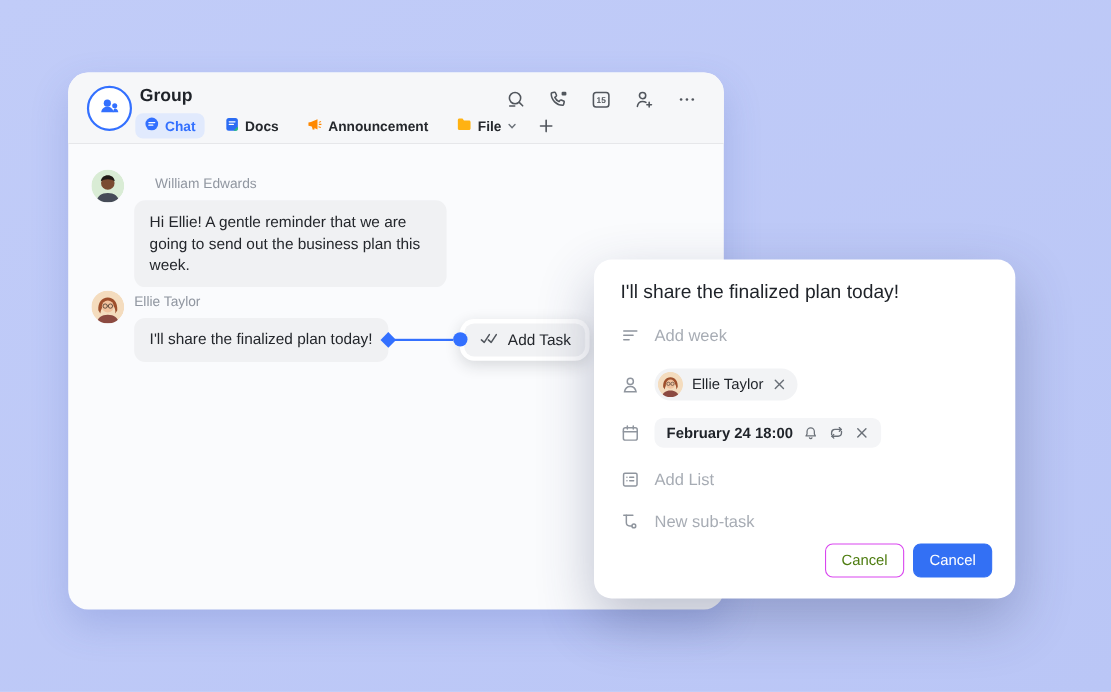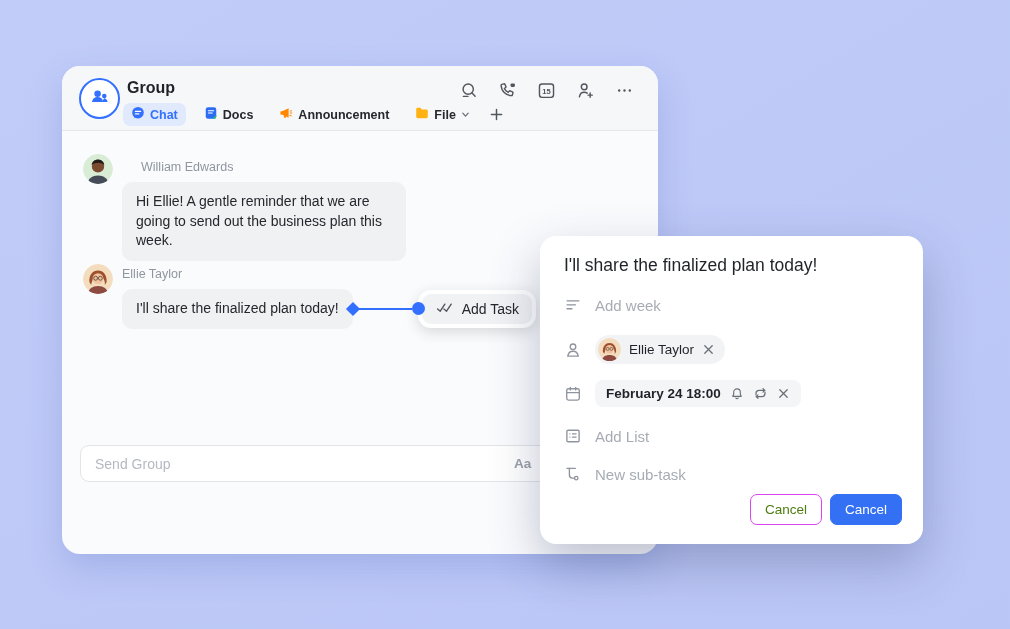--- a/index.html
+++ b/index.html
@@ -252,41 +252,20 @@
           <svg width="19" height="13" viewBox="0 0 20 14" fill="none" stroke="#51565d" stroke-width="1.5" stroke-linecap="round" stroke-linejoin="round">
             <path d="M2.6 8.6 5.4 11 10.4 3.4"></path>
             <path d="M9.4 8.6 12.2 11 17.2 3.4"></path>
           </svg>
         </span>
         <span>Add Task</span>
       </div>
     </div>
   </div>
 
-  <div class="composer">
-    <input type="text" placeholder="Send Group" style="">
-    <div class="composer-icons">
-      <span class="fmt-label">Aa</span>
-      <span>
-        <svg width="17" height="17" viewBox="0 0 20 20" fill="none" stroke="#6a7078" stroke-width="1.5" stroke-linecap="round">
-          <circle cx="10" cy="10" r="7.6"></circle>
-          <path d="M7 11.6c.7 1.2 1.7 1.9 3 1.9s2.3-.7 3-1.9"></path>
-          <path d="M7.4 7.6h.01M12.6 7.6h.01" stroke-width="2"></path>
-        </svg>
-      </span>
-      <span class="at-label">@</span>
-      <span>
-        <svg width="17" height="17" viewBox="0 0 20 20" fill="none" stroke="#6a7078" stroke-width="1.5" stroke-linecap="round">
-          <circle cx="5.4" cy="6" r="2.2"></circle>
-            <circle cx="5.4" cy="14" r="2.2"></circle>
-          <path d="M7.3 7.4 16.6 13M7.3 12.6 16.6 7"></path>
-        </svg>
-      </span>
-    </div>
-  </div>
 </div>
 
 <div class="modal">
   <div class="modal-title">I'll share the finalized plan today!</div>
 
   <div class="mrow row-notes">
     <span class="ricon">
       <svg width="18" height="18" viewBox="0 0 20 20" fill="none" stroke="#8f959e" stroke-width="1.5" stroke-linecap="round">
         <path d="M3.4 5.4h13.2M3.4 9.8h9.4M3.4 14.2h5.4"></path>
       </svg>

